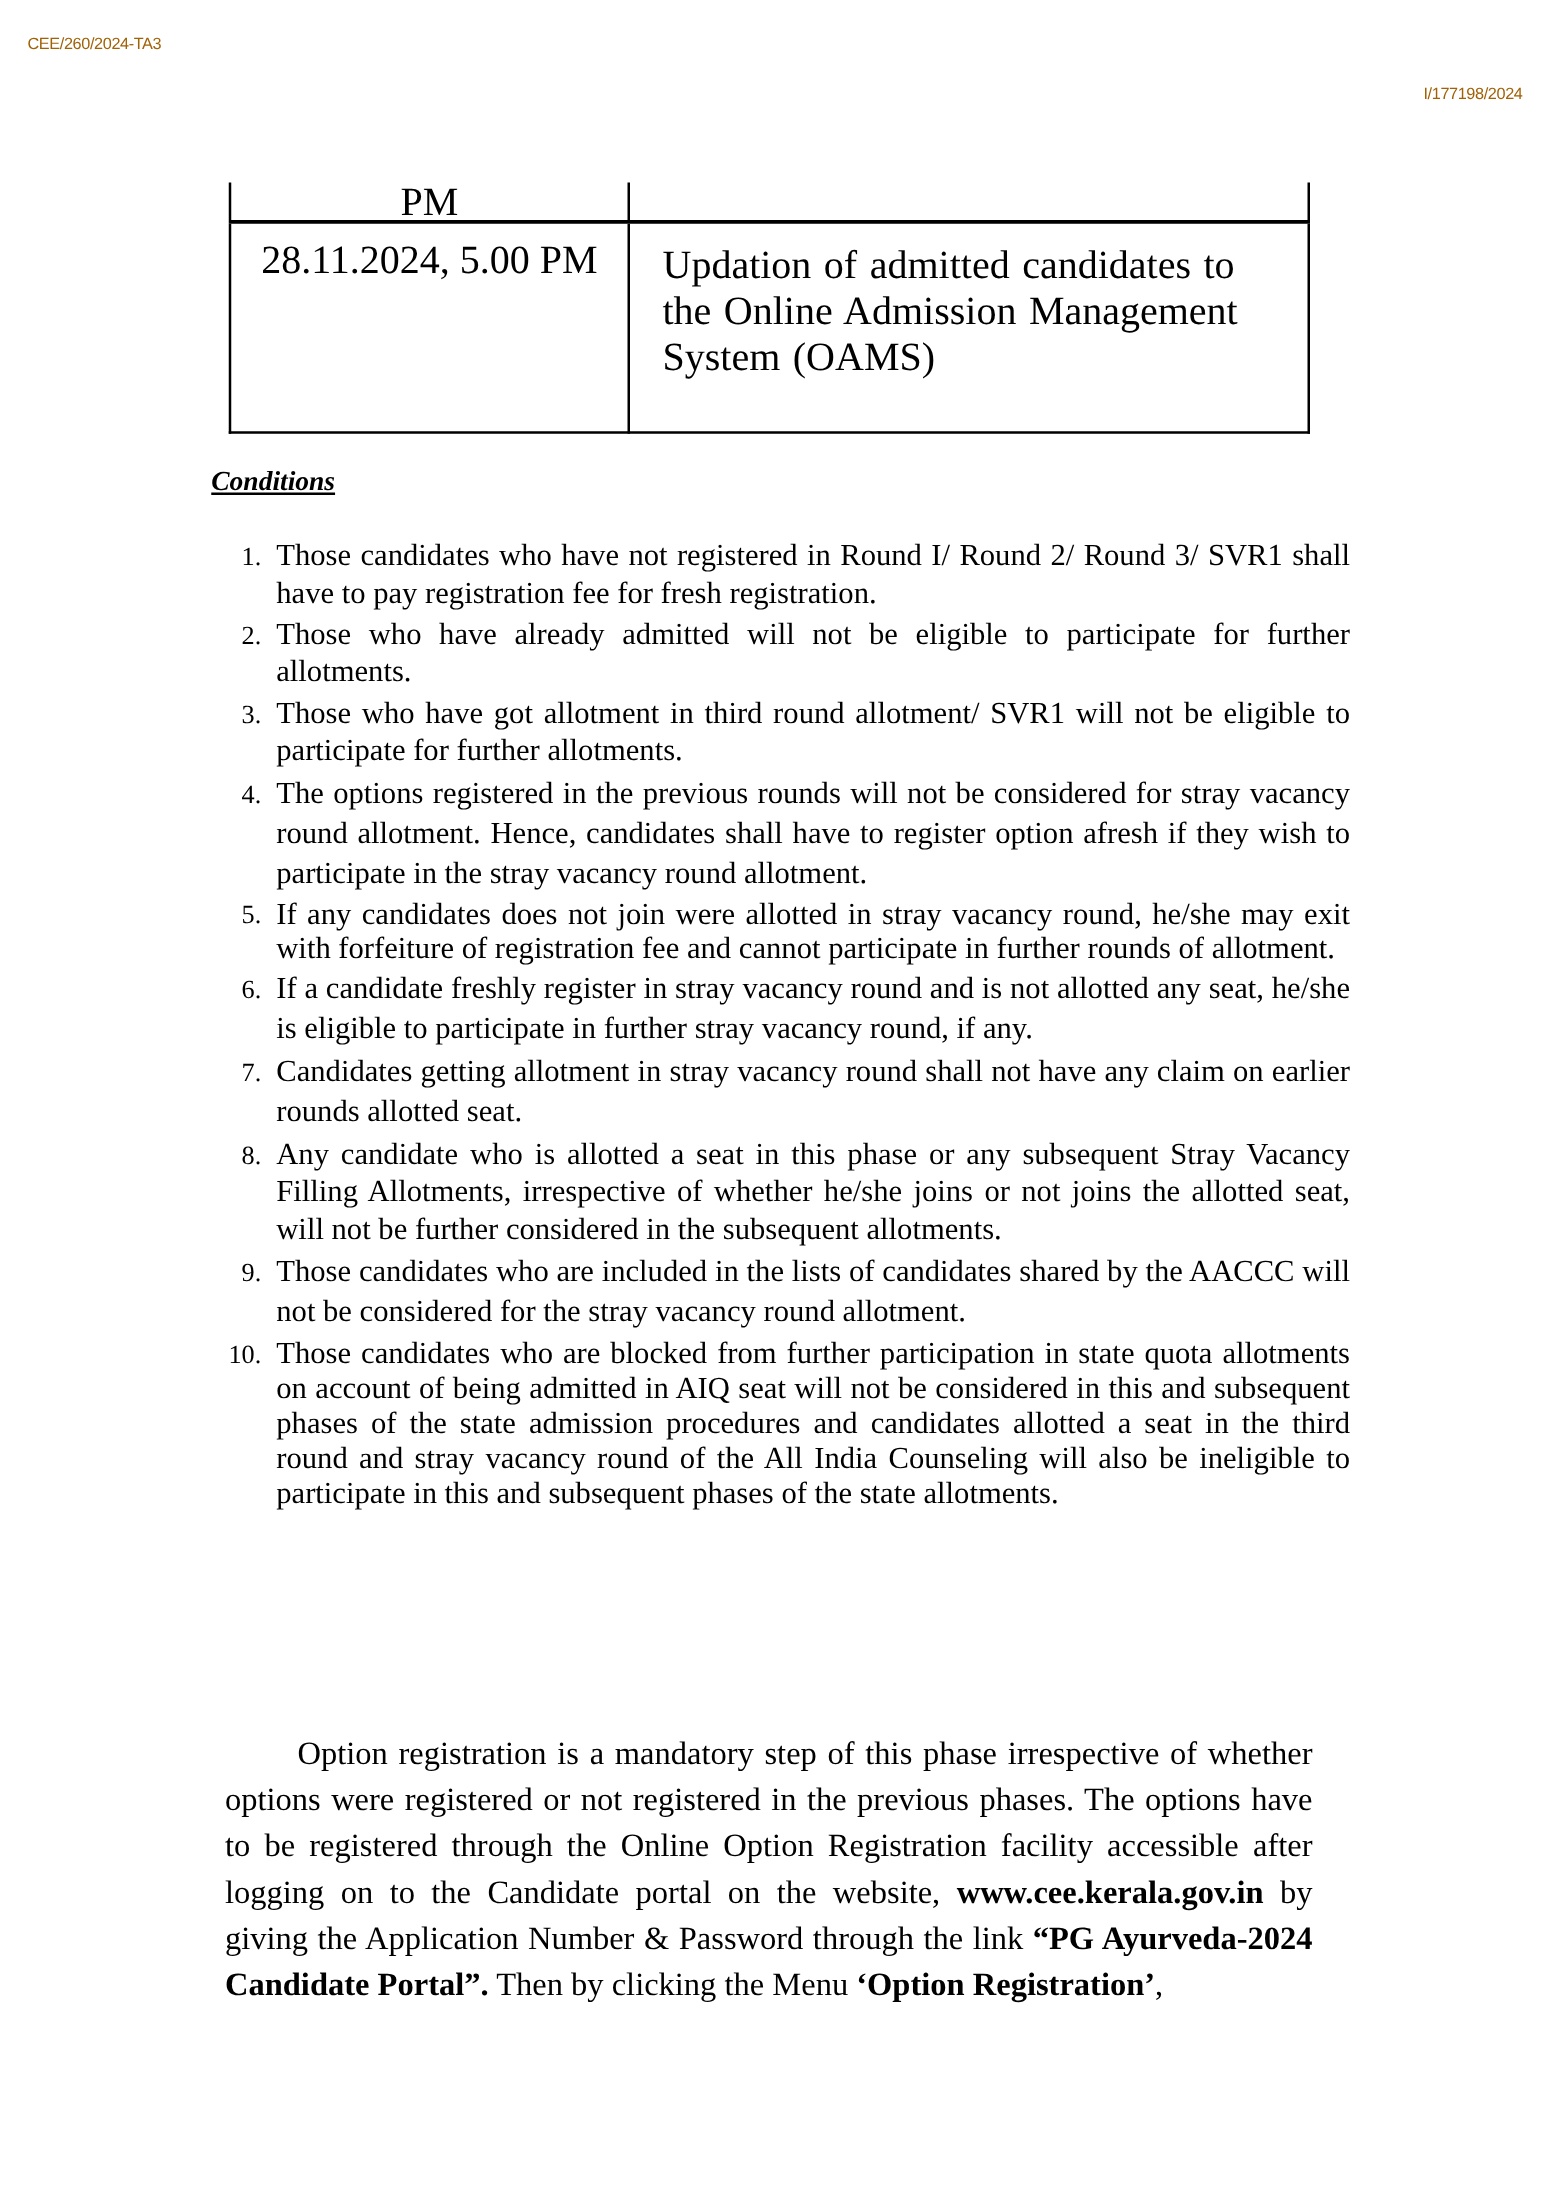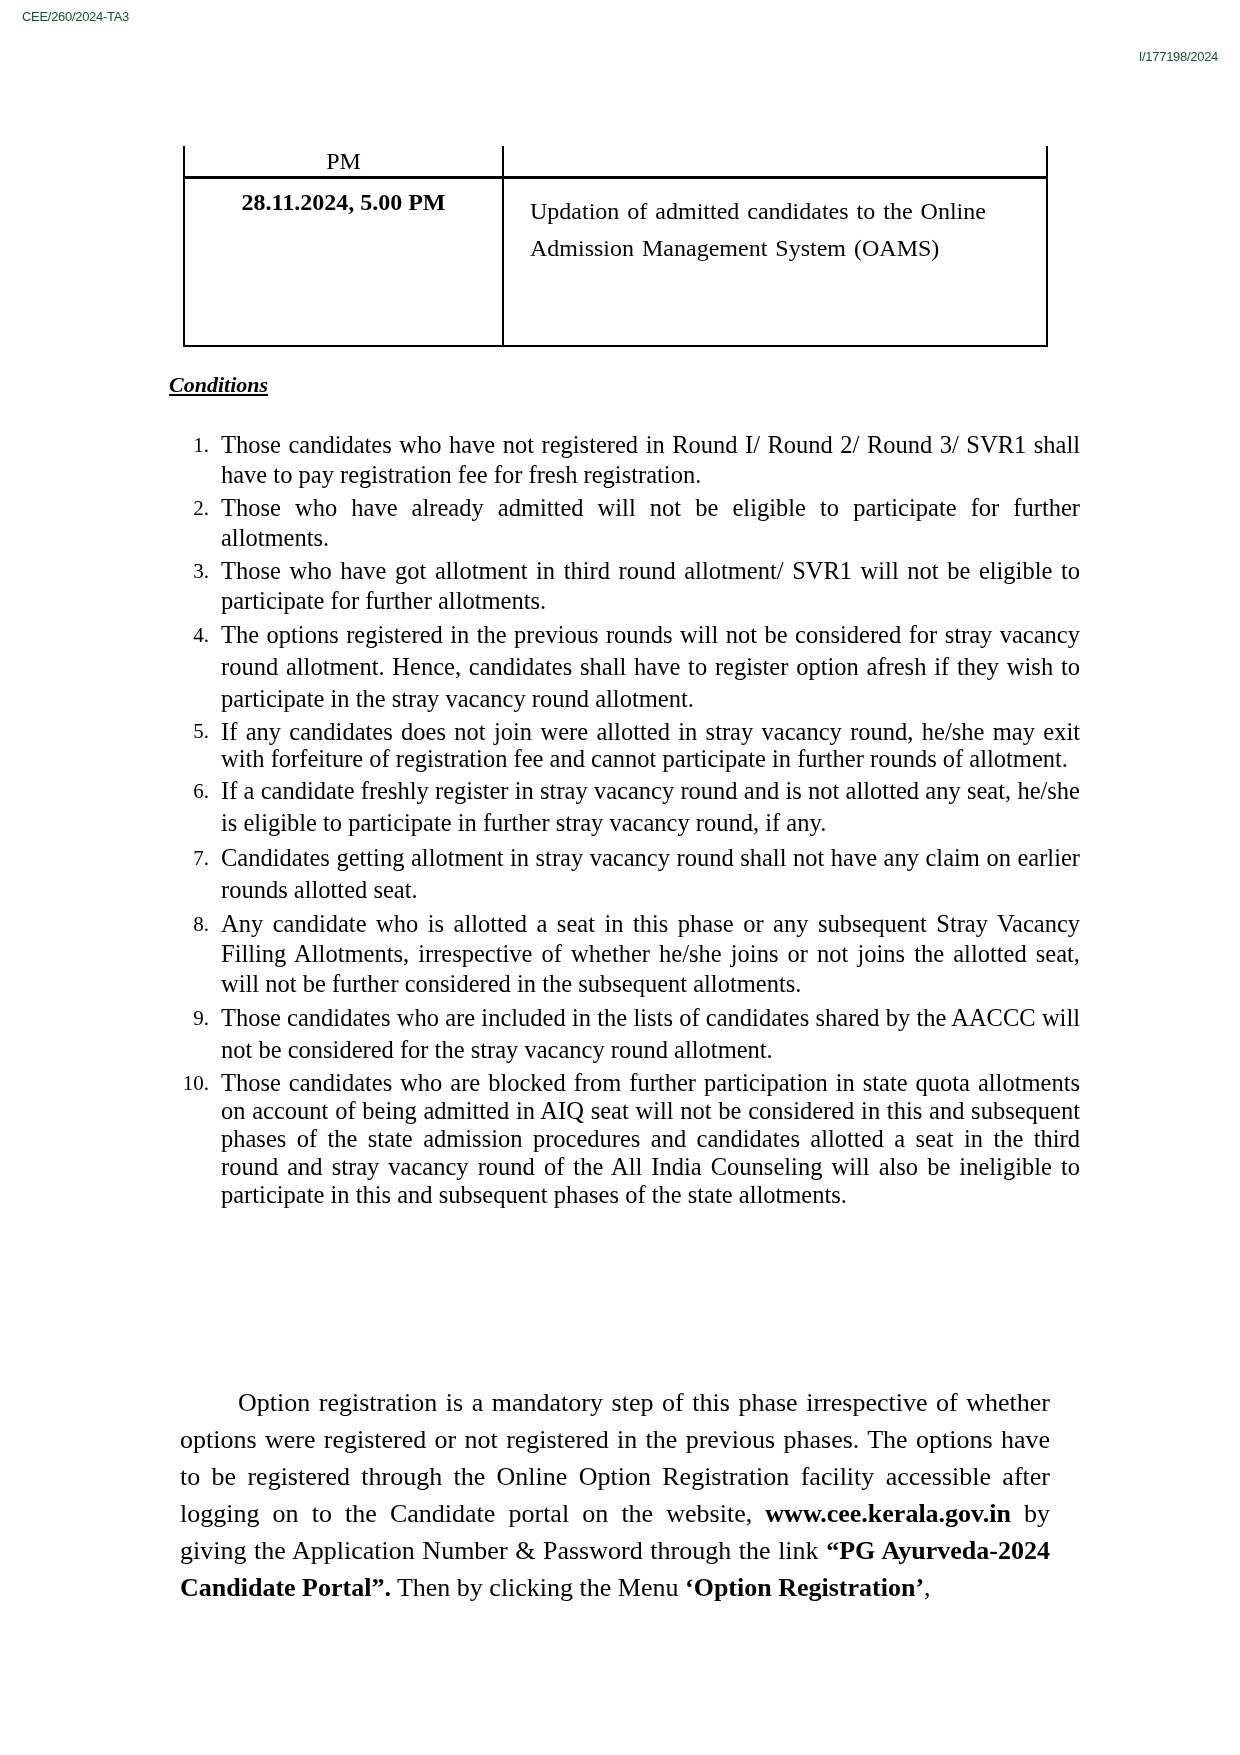--- a/index.html
+++ b/index.html
@@ -1,25 +1,25 @@
 <!DOCTYPE html>
 <html><head>
 <meta charset="utf-8">
 <style>
   html, body { margin:0; padding:0; background:#fff; }
   body { width:1240px; height:1755px; position:relative; overflow:hidden; color:#000; }
-  .hdr { position:absolute; top:9px; font-family:"Liberation Sans", sans-serif; font-size:13px; color:#14532d; letter-spacing:-0.3px; }
+  .hdr { position:absolute; top:27px; font-family:"Liberation Sans", sans-serif; font-size:13px; color:#a16207; letter-spacing:-0.3px; }
   .hdr.left { left:22px; }
   .hdr.right { right:22px;margin-top:40px; }
-  table.sched { position:absolute; left:183px; top:146px; width:865px; border-collapse:collapse; font-family:"Liberation Serif", serif; font-size:24px; }
+  table.sched { position:absolute; left:183px; top:146px; width:865px; border-collapse:collapse; font-family:"Liberation Serif", serif; font-size:32px; }
   table.sched td { border-left:2px solid #000; border-right:2px solid #000; vertical-align:top; }
   .c1 { width:315px; text-align:center; }
   .row1 td { border-bottom:3px solid #000; height:30px; padding:0; line-height:30px; }
   .row2 td { border-bottom:2px solid #000; height:152px; }
-  .row2 .c1 { padding-top:10px;font-weight:bold; }
+  .row2 .c1 { padding-top:10px; }
   .row2 .c2 { padding:14px 17px 0 26px; line-height:37px; word-spacing:2px; }
   .cond-title { position:absolute; left:169px; top:372px; font-family:"Liberation Serif", serif; font-size:22px; font-weight:bold; font-style:italic; text-decoration:underline; }
   ol.conds { position:absolute; left:175px; top:430px; width:905px; margin:0; padding:0; list-style:none; font-family:"Liberation Serif", serif; font-size:24.5px; }
   ol.conds li { position:relative; padding-left:46px; text-align:justify; line-height:32px; margin-bottom:3px; }
   ol.conds li .num { position:absolute; left:0; width:34px; text-align:right; font-size:21px; }
   ol.conds li.tight { line-height:30px; }
   .para { position:absolute; left:180px; top:1358px; width:870px; font-family:"Liberation Serif", serif; font-size:26px; line-height:37px; text-align:justify; text-indent:58px; }
   b { font-weight:bold; }
 </style>
 </head>

